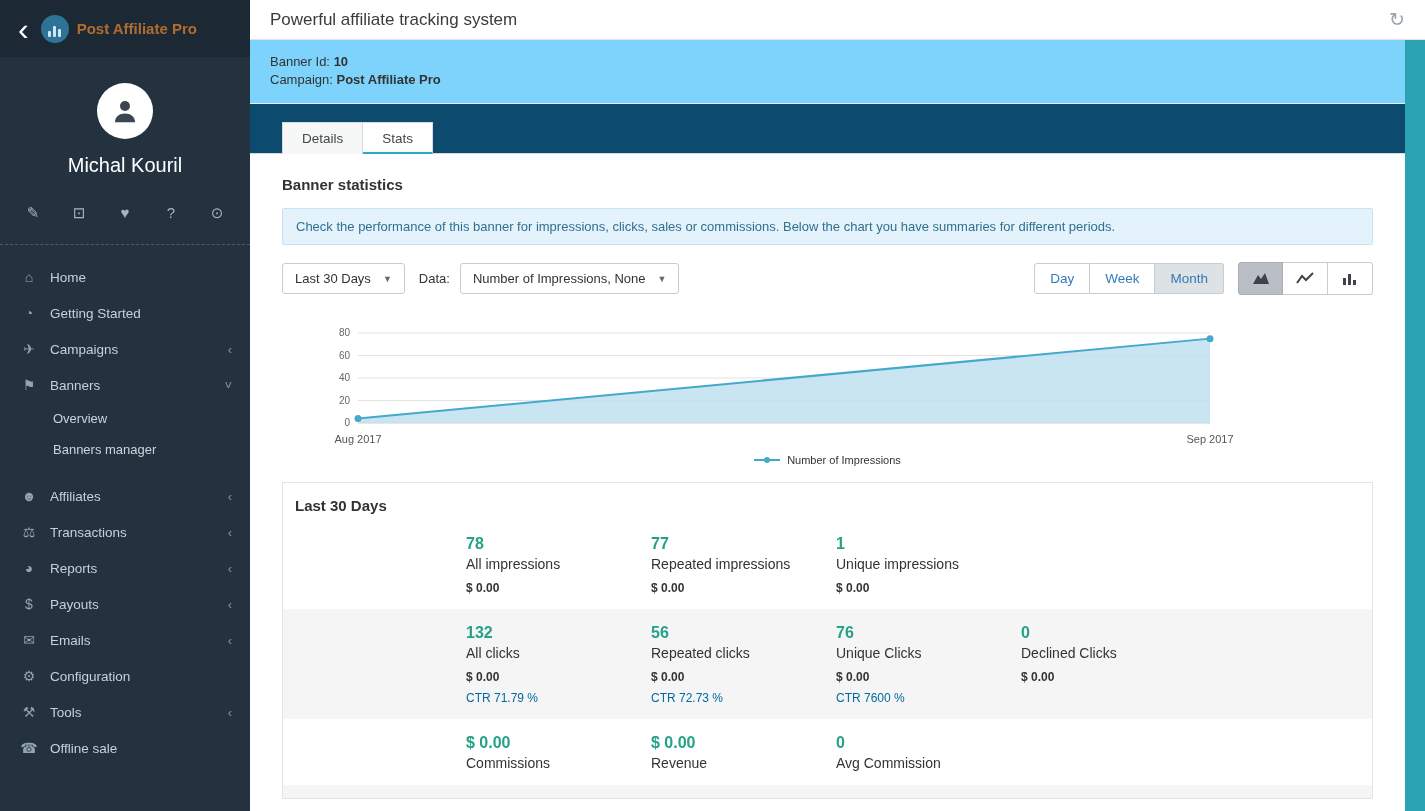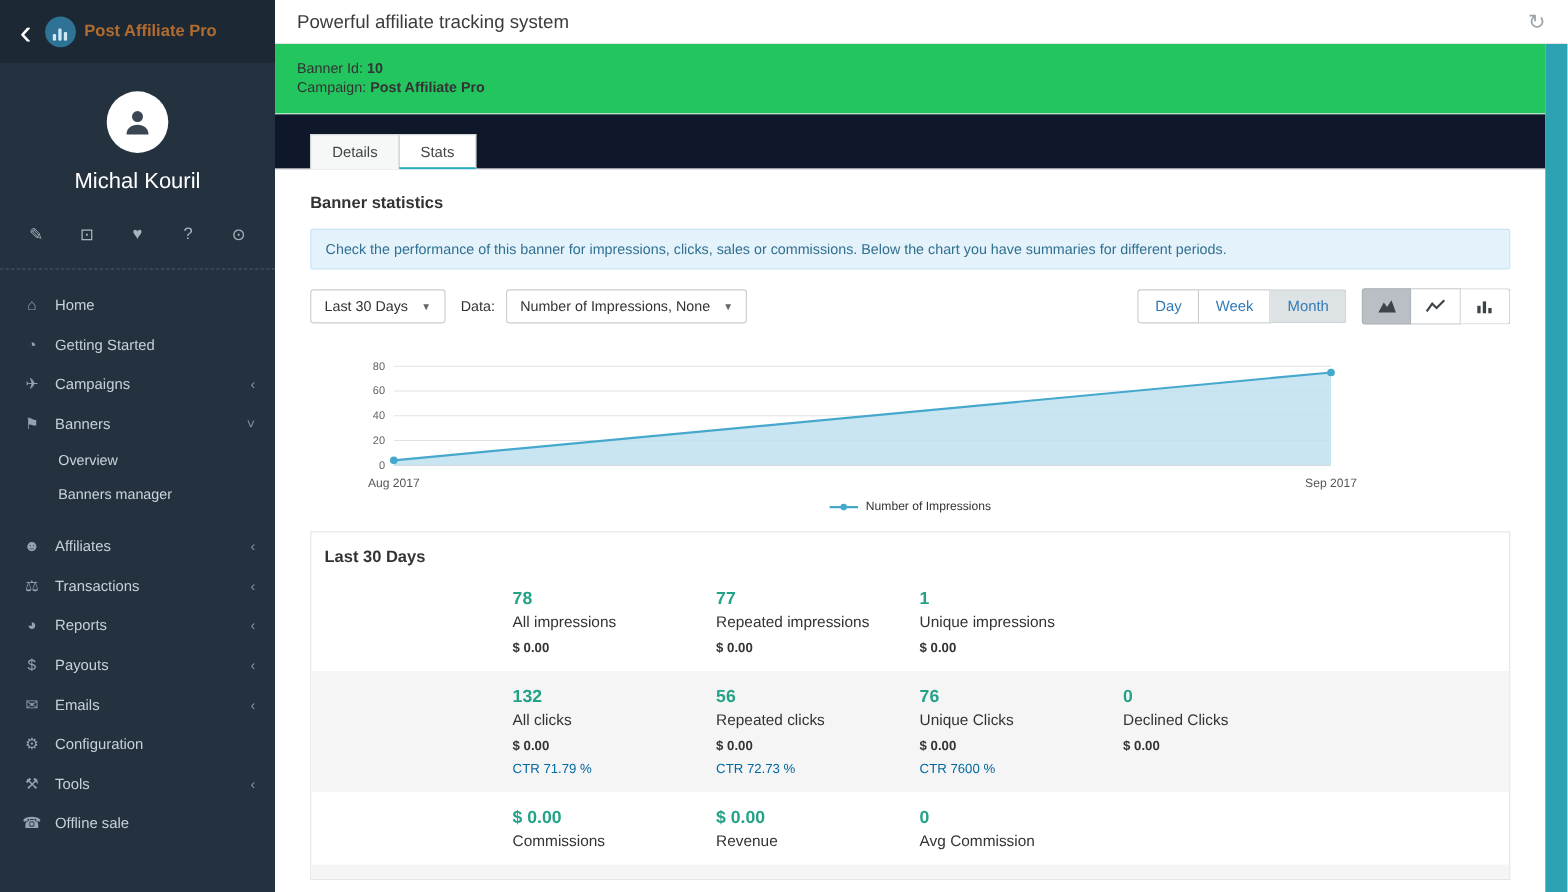--- a/index.html
+++ b/index.html
@@ -30,25 +30,25 @@
 
   
   .main { flex:1; display:flex; flex-direction:column; min-width:0; }
   .topbar { height:40px; flex-shrink:0; background:#fff; border-bottom:1px solid #e4e4e4; display:flex; align-items:center; padding:0 20px; }
   .topbar h1 { font-size:17px; font-weight:normal; color:#3b3b3b; flex:1; }
   .refresh { color:#9aa3ab; font-size:19px; cursor:pointer; }
   .below { flex:1; display:flex; min-height:0; background:#2ba3b2; }
   .content-col { flex:1; min-width:0; background:#fff; display:flex; flex-direction:column; overflow:hidden; }
   .right-strip { width:20px; flex-shrink:0; background:#2ba3b2; }
 
-  .banner-info { padding:11px 20px 13px; border-bottom:1px solid #ececec; font-size:13px; color:#333; background:#22c55e; }
+  .banner-info { padding:11px 20px 13px; border-bottom:1px solid #ececec; font-size:13px; color:#333; background:#7dd3fc; }
   .banner-info > div { margin:3px 0; }
   .banner-info b { font-weight:bold; }
 
-  .tab-zone { padding:18px 32px 0; border-bottom:1px solid #d8dbdd; display:flex; background:#0f172a; }
+  .tab-zone { padding:18px 32px 0; border-bottom:1px solid #d8dbdd; display:flex; background:#0c4a6e; }
   .tab { padding:8px 19px 7px; font-size:13.5px; color:#444; border:1px solid #d8dbdd; border-bottom:none; background:#f6f7f7; cursor:pointer; margin-bottom:-1px; }
   .tab + .tab { border-left:none; }
   .tab.active { background:#fff; border-bottom:2px solid #2aacbe; padding-bottom:6px; }
 
   .content { flex:1; padding:22px 32px; overflow:hidden; background:#fff; }
   .section-title { font-size:15px; font-weight:bold; color:#333; margin-bottom:15px; }
   .alert { background:#e3f2fb; border:1px solid #c6e4f4; color:#31708f; font-size:13px; padding:10px 13px; border-radius:2px; margin-bottom:17px; }
 
   .controls { display:flex; align-items:center; margin-bottom:26px; }
   .select { display:inline-flex; align-items:center; gap:12px; border:1px solid #c9cdd1; border-radius:3px; background:#fff; padding:7px 12px; font-size:13px; color:#333; cursor:pointer; white-space:nowrap; }

